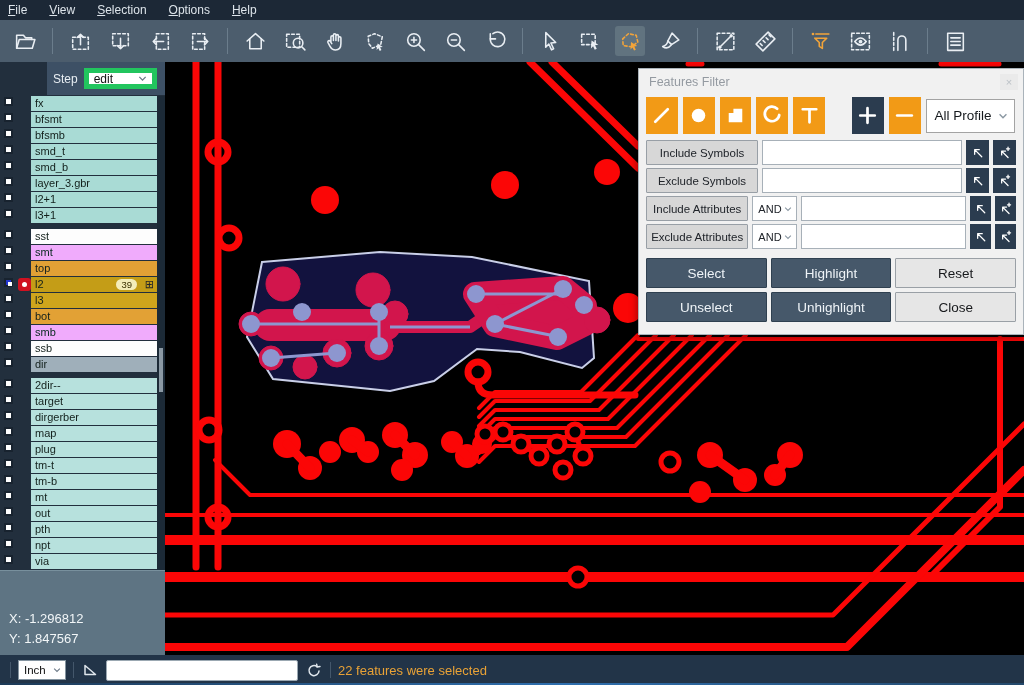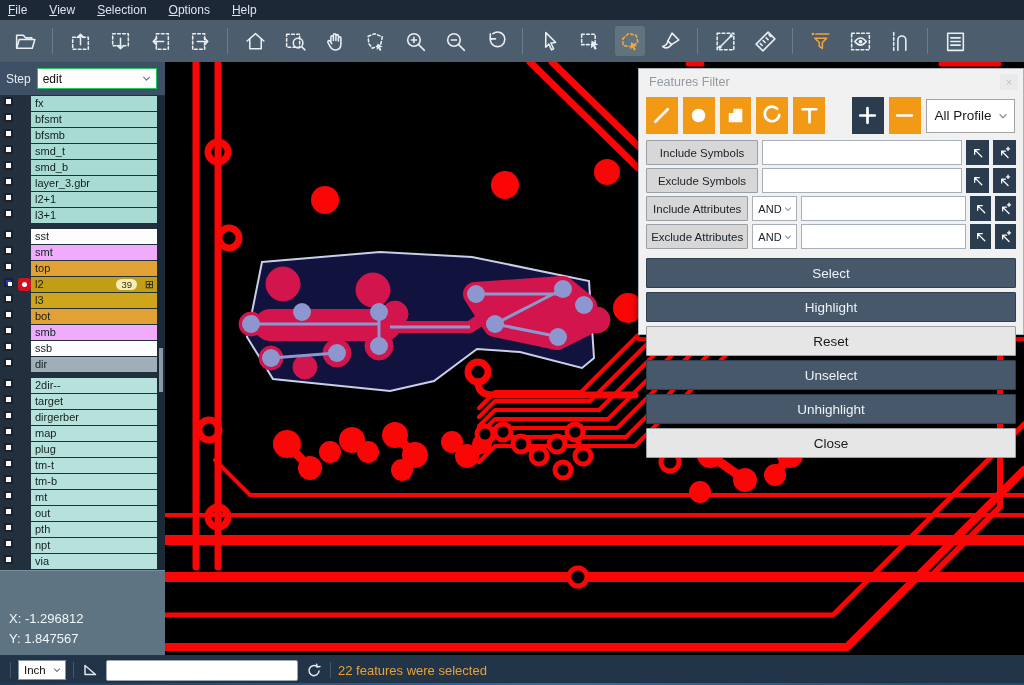--- a/index.html
+++ b/index.html
@@ -17,24 +17,24 @@
   .toolbar { position:absolute; left:0; top:20px; right:0; height:42px; background:#4c5d6d;
              display:flex; align-items:center; padding-left:10px; gap:10px; color:#e9eef3; }
   .tool { width:30px; height:30px; display:flex; align-items:center; justify-content:center; border-radius:3px; }
   .tool svg { width:25px; height:25px; stroke:currentColor; fill:none; stroke-width:1.5;
               stroke-linecap:round; stroke-linejoin:round; }
   .tool.active { background:#61737f; }
   .tool.orange { color:#f2a43a; }
   .tsep { width:1px; height:26px; background:#6b7d8c; margin:0 2px; }
 
   
-  .sidebar { position:absolute; left:0; top:62px; width:165px; height:514px; background:#222f3d; }
+  .sidebar { position:absolute; left:0; top:62px; width:165px; height:514px; background:#222f3d;padding-left:47px; }
   .steprow { height:33px; background:#3d5065; display:flex; align-items:center; padding:0 8px 0 6px; gap:6px; }
   .steplabel { color:#e8eef3; font-size:12px; }
-  .combo { background:#fff; border:1px solid #22c55e; height:21px; display:flex; align-items:center;
+  .combo { background:#fff; border:5px solid #22c55e; height:21px; display:flex; align-items:center;
            justify-content:space-between; padding:0 4px 0 5px; font-size:12px; color:#111; flex:1; }
   .combo .chev { width:11px; height:11px; stroke:#6b7886; fill:none; stroke-width:1.6; flex:none; }
   .layerlist { position:absolute; left:0; top:34px; right:8px; }
   .lrow { position:relative; height:15px; margin-bottom:1px; }
   .chk { position:absolute; left:4px; top:1px; width:9px; height:9px; background:#fff; border:2px solid #18232f; }
   .chk.checked { background:#2336cf; }
   .chk.checked::after { content:""; position:absolute; left:1.5px; top:1.5px; width:4px; height:4px; background:#fff; }
   .ind { position:absolute; left:18px; top:1px; width:13px; height:13px; background:#d01120; border-radius:3px; }
   .ind::after { content:""; position:absolute; left:4px; top:4px; width:5px; height:5px; background:#fff; border-radius:50%; }
   .cell { position:absolute; left:31px; right:0; top:0; bottom:0; font-size:11px; line-height:15px;
@@ -78,21 +78,21 @@
   .frow { display:flex; align-items:stretch; gap:4px; margin:3px 7px; height:25px; }
   .flabel { width:112px; background:#d7d7d7; border:1px solid #989fa6; font-size:11.5px; color:#20242a;
             display:flex; align-items:center; justify-content:center; border-radius:1px; }
   .fop { width:48px; background:#fff; border:1px solid #a7b0b8; font-size:11px; color:#20242a;
          display:flex; align-items:center; justify-content:space-between; padding:0 3px 0 5px; }
   .fop .chev { width:10px; height:10px; stroke:#8a97a2; fill:none; stroke-width:1.5; }
   .finput { flex:1; background:#fff; border:1px solid #a7b0b8; font-size:12px; padding:0 4px;
             font-family:"Liberation Sans", sans-serif; }
   .fbtn { width:23px; background:#2b3c4f; border:none; display:flex; align-items:center; justify-content:center; }
   .fbtn svg { width:17px; height:17px; stroke:#fff; fill:none; stroke-width:1.8; stroke-linecap:round; stroke-linejoin:round; }
-  .dactions { display:grid; grid-template-columns:1fr; gap:4px; margin:9px 7px 0 7px; }
+  .dactions { display:grid; grid-template-columns:1fr 1fr 1fr; gap:4px; margin:9px 7px 0 7px; }
   .abtn { height:30px; font-size:13.5px; border-radius:1px; font-family:"Liberation Sans", sans-serif; }
   .abtn.dark { background:#46586a; border:1px solid #2f4050; color:#eef3f7; }
   .abtn.light { background:#e6e6e6; border:1px solid #9aa0a6; color:#17191c; }
 
   
   .sbar { position:absolute; left:0; right:0; bottom:0; height:30px; background:#223448;
           display:flex; align-items:center; gap:7px; padding-left:10px; }
   .ssep { width:1px; height:16px; background:#44576b; }
   .unitbox { width:48px; height:20px; background:#fff; border:1px solid #8494a0; display:flex; align-items:center;
              justify-content:space-between; padding:0 3px 0 5px; font-size:11.5px; color:#111; }

